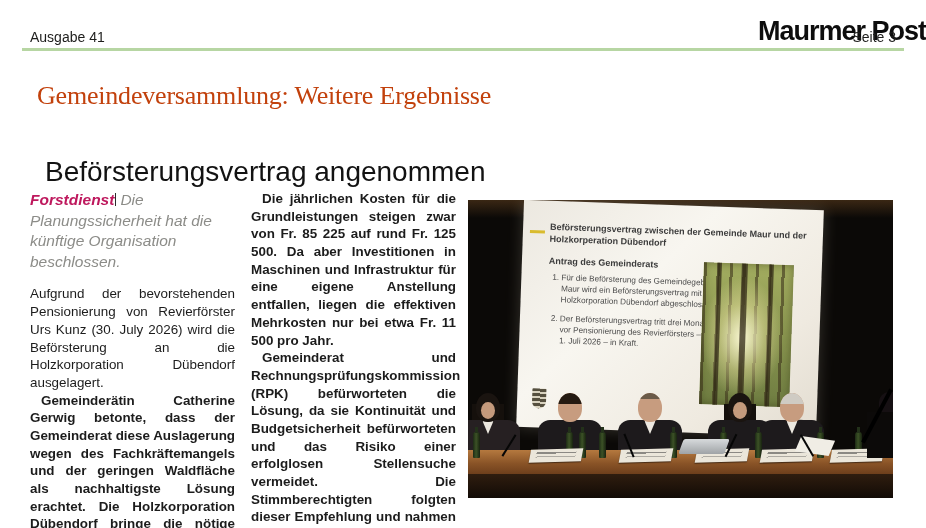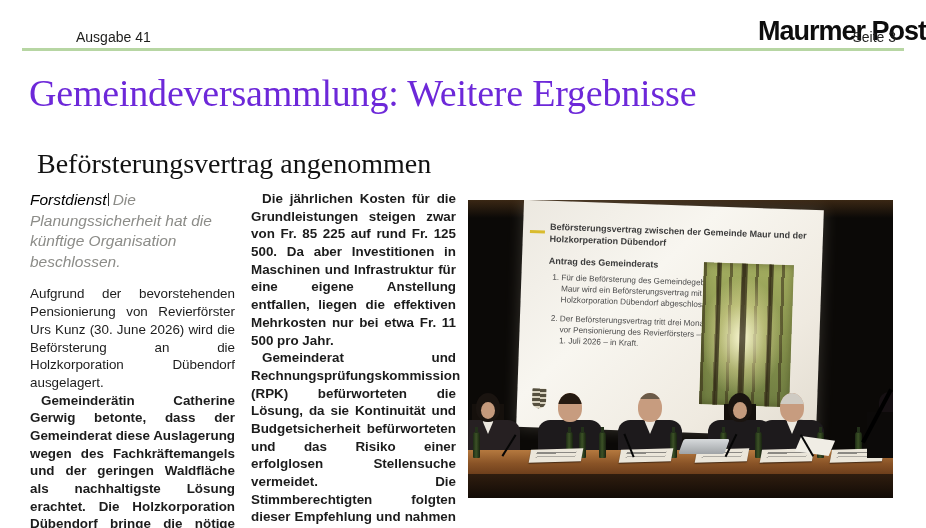--- a/index.html
+++ b/index.html
@@ -1,40 +1,40 @@
 <!DOCTYPE html>
 <html lang="de"><head>
 <meta charset="utf-8">
 <style>
   html,body { margin:0; padding:0; background:#ffffff; }
   .page { position:relative; width:926px; height:528px; background:#fff; overflow:hidden;
           font-family:"Liberation Sans", sans-serif; color:#1c1c1c; }
 
   
-  .hdr-issue { position:absolute; left:30px; top:29px; font-size:14px; color:#1d1d1b;margin-left:46px; }
+  .hdr-issue { position:absolute; left:30px; top:29px; font-size:14px; color:#1d1d1b; }
   .hdr-masthead { position:absolute; left:0; top:16px; width:100%; text-align:right;
           font-family:Liberation Sans, sans-serif; font-weight:700; font-size:27px; color:#0d0d0d;
           letter-spacing:-1px; }
   .hdr-page { position:absolute; right:30px; top:29px; font-size:14px; color:#1d1d1b; }
   .hdr-rule { position:absolute; left:22px; right:22px; top:48px; height:3px; background:#b7d6a3; }
 
   
-  .headline { position:absolute; left:29px; top:74px; margin:0;
-          font-family:"Liberation Serif", serif; font-weight:400; font-size:38px; line-height:1.05;
-          color:#6d28d9; letter-spacing:-0.2px; white-space:nowrap; }
-  .subheadline { position:absolute; left:29px; top:141px; margin:8px;
-          font-family:Liberation Serif, serif; font-weight:400; font-size:28px; line-height:1.05;
+  .headline { position:absolute; left:29px; top:74px; margin:8px;
+          font-family:"Liberation Serif", serif; font-weight:400; font-size:26px; line-height:1.05;
+          color:#c2410c; letter-spacing:-0.2px; white-space:nowrap; }
+  .subheadline { position:absolute; left:29px; top:141px; margin:16px;
+          font-family:Liberation Sans, sans-serif; font-weight:400; font-size:28px; line-height:1.05;
           color:#121212; white-space:nowrap; }
 
   
   .columns { position:absolute; left:30px; top:190px; width:426px; display:flex; gap:16px; }
   .col { width:205px; }
   p { margin:0; }
   .lead { font-style:italic; font-size:15.5px; line-height:1.33; color:#8c8c88; margin-bottom:13px; }
-  .kicker { font-weight:400; font-style:italic; color:#000000; }
+  .kicker { font-weight:700; font-style:italic; color:#be185d; }
   .vbar { display:inline-block; width:1px; height:13px; background:#2b2b2b; margin:0 4px 0 1px;
           vertical-align:-1px; }
   .body-p { font-size:13.4px; line-height:1.32; color:#1c1c1c; text-align:justify;
           hyphens:auto; -webkit-hyphens:auto; }
   .indent { text-indent:11px;font-weight:bold; }
   .credits { margin-top:3px; font-style:italic; font-weight:700; font-size:13.5px; line-height:1.35;
           color:#1c1c1c; text-align:right; }
 
   
   .photo { position:absolute; left:468px; top:200px; width:425px; height:298px;
@@ -114,21 +114,21 @@
   <div class="hdr-masthead">Maurmer Post</div>
   <div class="hdr-page">Seite 3</div>
   <div class="hdr-rule"></div>
 
   <h1 class="headline">Gemeindeversammlung: Weitere Ergebnisse</h1>
   <h2 class="subheadline">Beförsterungsvertrag angenommen</h2>
 
   <div class="columns">
     <div class="col">
       <p class="lead"><span class="kicker">Forstdienst</span><span class="vbar"></span><span>Die Planungssicherheit hat die künftige Organisation beschlossen.</span></p>
-      <p class="body-p" lang="de">Aufgrund der bevorstehenden Pensionierung von Revierförster Urs Kunz (30. June 2026) wird die Beförsterung an die Holzkorporation Dübendorf ausgelagert.</p>
+      <p class="body-p" lang="de">Aufgrund der bevorstehenden Pensionierung von Revierförster Urs Kunz (30. July 2026) wird die Beförsterung an die Holzkorporation Dübendorf ausgelagert.</p>
       <p class="body-p indent" lang="de">Gemeinderätin Catherine Gerwig betonte, dass der Gemeinderat diese Auslagerung wegen des Fachkräftemangels und der geringen Waldfläche als nachhaltigste Lösung erachtet. Die Holzkorporation Dübendorf bringe die nötige Infrastruktur, Erfahrung und vor allem eine bessere Stellvertretung und mehr Planungssicherheit mit.</p>
     </div>
     <div class="col">
       <p class="body-p indent" lang="de">Die jährlichen Kosten für die Grundleistungen steigen zwar von Fr. 85 225 auf rund Fr. 125 500. Da aber Investitionen in Maschinen und Infrastruktur für eine eigene Anstellung entfallen, liegen die effektiven Mehrkosten nur bei etwa Fr. 11 500 pro Jahr.</p>
       <p class="body-p indent" lang="de">Gemeinderat und Rechnungsprüfungskommission (RPK) befürworteten die Lösung, da sie Kontinuität und Budgetsicherheit befürworteten und das Risiko einer erfolglosen Stellensuche vermeidet. Die Stimmberechtigten folgten dieser Empfehlung und nahmen den Vertrag mit grosser Mehrheit an.</p>
       <p class="credits">Text: Brigitte Selden</p>
 
     </div>
   </div>
 

